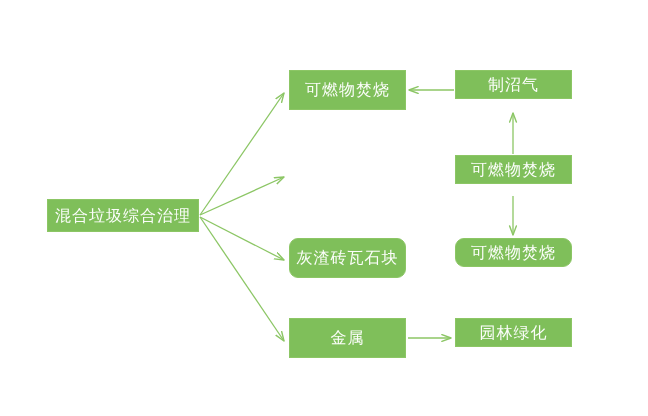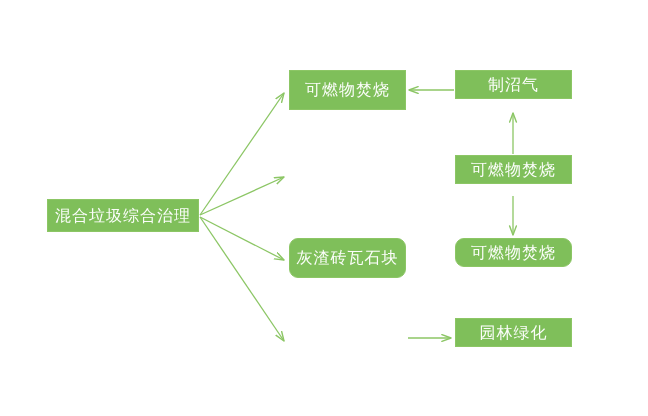--- a/index.html
+++ b/index.html
@@ -114,18 +114,21 @@
   </div>
 
   <div class="node node-mid row-3">
     <span class="node-label">灰渣砖瓦石块</span>
   </div>
 
   <div class="node node-right row-3">
     <span class="node-label">可燃物焚烧</span>
   </div>
 
+  <div class="node node-mid row-4">
+    <span class="node-label">金属</span>
+  </div>
 
   <div class="node node-right row-4">
     <span class="node-label">园林绿化</span>
   </div>
 
 </div>
 
 </body></html>

